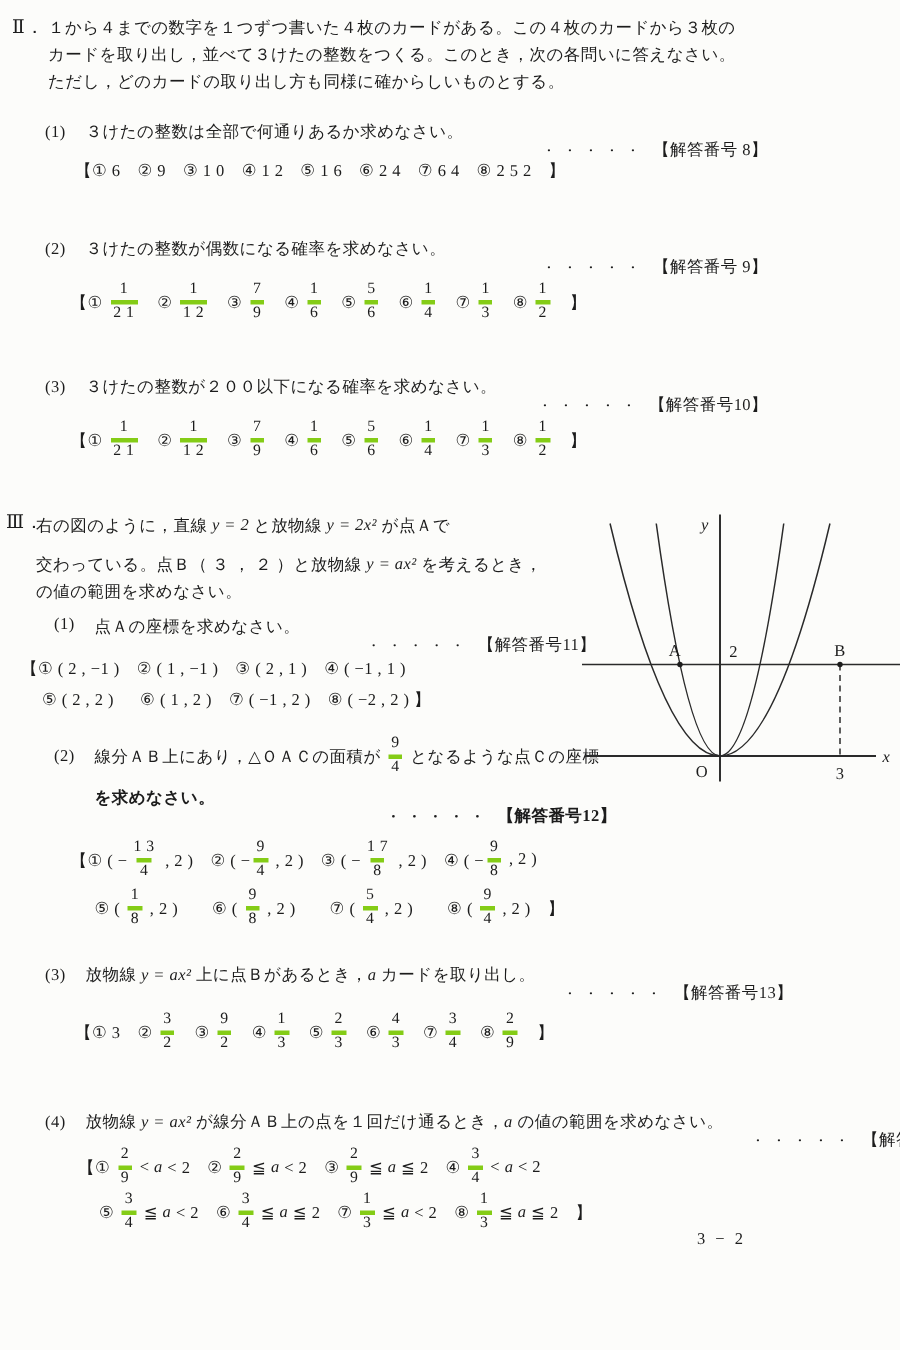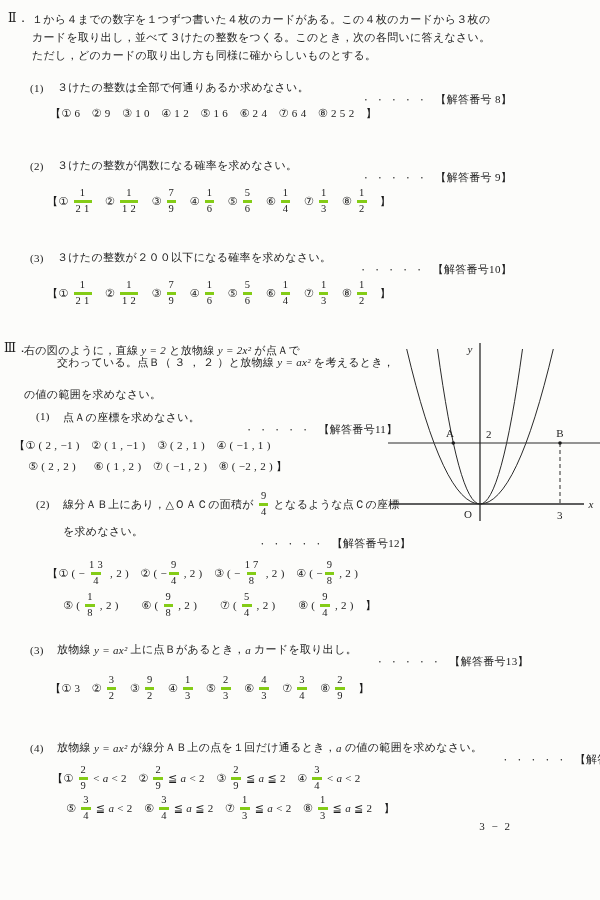--- a/index.html
+++ b/index.html
@@ -25,21 +25,21 @@
   .qrow.spread { justify-content: space-between; }
   .qleft { display: flex; align-items: center; white-space: pre; }
   .qnum { display: inline-block; width: 27px; flex: 0 0 27px; }
   .qtext { white-space: pre; }
   .ref { white-space: pre; }
   .dots { letter-spacing: 5px; font-size: 9px; margin-right: 4px; }
   .frac { display: inline-flex; flex-direction: column; align-items: center;
           line-height: 1.15; font-size: 10.5px; margin: 0 2px; text-align: center; }
   .frac .num { padding: 0 2px; }
   .frac .den { border-top: 3px solid #84cc16; padding: 0 2px; }
-  .pagenum { text-align: right; letter-spacing: 2px; }
+  .pagenum { text-align: center; letter-spacing: 2px; }
   svg text { font-family: "Liberation Serif", "DejaVu Serif", serif; font-size: 11px; fill: #1c1c1c; }
   svg text.it { font-style: italic; }
 </style>
 </head>
 <body>
 
 <div class="page">
 
   <div class="abs sec-label" style="top:10px;left:8px;">Ⅱ．</div>
   <div class="abs intro-line" style="top:10px;left:32px;width:560px;">１から４までの数字を１つずつ書いた４枚のカードがある。この４枚のカードから３枚の</div>
@@ -74,38 +74,38 @@
       <span class="qtext">３けたの整数が２００以下になる確率を求めなさい。</span>
     </span>
     <span class="ref">
       <span class="dots">・・・・・</span><span>【解答番号10】</span>
     </span>
   </div>
   <div class="abs tok-line" style="top:276px;left:47px;height:34px;"><span class="tok-text">【① </span><span class="frac"><span class="num">1</span><span class="den">2 1</span></span><span class="tok-text">　② </span><span class="frac"><span class="num">1</span><span class="den">1 2</span></span><span class="tok-text">　③ </span><span class="frac"><span class="num">7</span><span class="den">9</span></span><span class="tok-text">　④ </span><span class="frac"><span class="num">1</span><span class="den">6</span></span><span class="tok-text">　⑤ </span><span class="frac"><span class="num">5</span><span class="den">6</span></span><span class="tok-text">　⑥ </span><span class="frac"><span class="num">1</span><span class="den">4</span></span><span class="tok-text">　⑦ </span><span class="frac"><span class="num">1</span><span class="den">3</span></span><span class="tok-text">　⑧ </span><span class="frac"><span class="num">1</span><span class="den">2</span></span><span class="tok-text">　】</span></div>
 
   <div class="abs sec-label" style="top:340px;left:4px;">Ⅲ．</div>
   <div class="abs tok-line" style="top:340px;left:24px;height:20px;"><span class="tok-text">右の図のように，直線 </span><span class="tok-math">y = 2</span><span class="tok-text"> と放物線 </span><span class="tok-math">y = 2x²</span><span class="tok-text"> が点Ａで</span></div>
-  <div class="abs tok-line" style="top:352px;left:24px;height:20px;margin-left:33px;"><span class="tok-text">交わっている。点Ｂ（ ３ ， ２ ）と放物線 </span><span class="tok-math">y = ax²</span><span class="tok-text"> を考えるとき，</span></div>
+  <div class="abs tok-line" style="top:366px;left:24px;height:20px;"><span class="tok-text">交わっている。点Ｂ（ ３ ， ２ ）と放物線 </span><span class="tok-math">y = ax²</span><span class="tok-text"> を考えるとき，</span></div>
   <div class="abs tok-line" style="top:384px;left:24px;height:20px;"><span class="tok-text">の値の範囲を求めなさい。</span></div>
 
   <div class="abs qrow" style="top:410px;left:36px;">
     <span class="qnum">(1)</span>
     <span class="qtext">点Ａの座標を求めなさい。</span>
     <span class="ref" style="margin-left:26px;">
       <span class="dots">・・・・・</span><span>【解答番号11】</span>
     </span>
   </div>
   <div class="abs tok-line" style="top:438px;left:14px;"><span class="tok-text">【① ( 2 , −1 )　② ( 1 , −1 )　③ ( 2 , 1 )　④ ( −1 , 1 )</span></div>
   <div class="abs tok-line" style="top:459px;left:28px;"><span class="tok-text">⑤ ( 2 , 2 )　  ⑥ ( 1 , 2 )　⑦ ( −1 , 2 )　⑧ ( −2 , 2 ) 】</span></div>
 
   <div class="abs tok-line" style="top:490px;left:36px;height:28px;">
     <span class="qnum">(2)</span>
     <span class="tok-line"><span class="tok-text">線分ＡＢ上にあり，△ＯＡＣの面積が </span><span class="frac"><span class="num">9</span><span class="den">4</span></span><span class="tok-text"> となるような点Ｃの座標</span></span>
   </div>
-  <div class="abs qrow" style="top:524px;left:63px;">
+  <div class="abs qrow" style="top:524px;left:63px;font-weight:bold;">
     <span class="qtext">を求めなさい。</span>
     <span class="ref" style="margin-left:96px;">
       <span class="dots">・・・・・</span><span>【解答番号12】</span>
     </span>
   </div>
   <div class="abs tok-line" style="top:558px;left:47px;height:30px;"><span class="tok-text">【① ( −</span><span class="frac"><span class="num">1 3</span><span class="den">4</span></span><span class="tok-text"> , 2 )　② ( −</span><span class="frac"><span class="num">9</span><span class="den">4</span></span><span class="tok-text"> , 2 )　③ ( −</span><span class="frac"><span class="num">1 7</span><span class="den">8</span></span><span class="tok-text"> , 2 )　④ ( −</span><span class="frac"><span class="num">9</span><span class="den">8</span></span><span class="tok-text"> , 2 )</span></div>
   <div class="abs tok-line" style="top:590px;left:63px;height:30px;"><span class="tok-text">⑤ ( </span><span class="frac"><span class="num">1</span><span class="den">8</span></span><span class="tok-text"> , 2 )　　⑥ ( </span><span class="frac"><span class="num">9</span><span class="den">8</span></span><span class="tok-text"> , 2 )　　⑦ ( </span><span class="frac"><span class="num">5</span><span class="den">4</span></span><span class="tok-text"> , 2 )　　⑧ ( </span><span class="frac"><span class="num">9</span><span class="den">4</span></span><span class="tok-text"> , 2 )　】</span></div>
 
   <div class="abs qrow spread" style="top:642px;left:30px;width:482px;">
     <span class="qleft">

